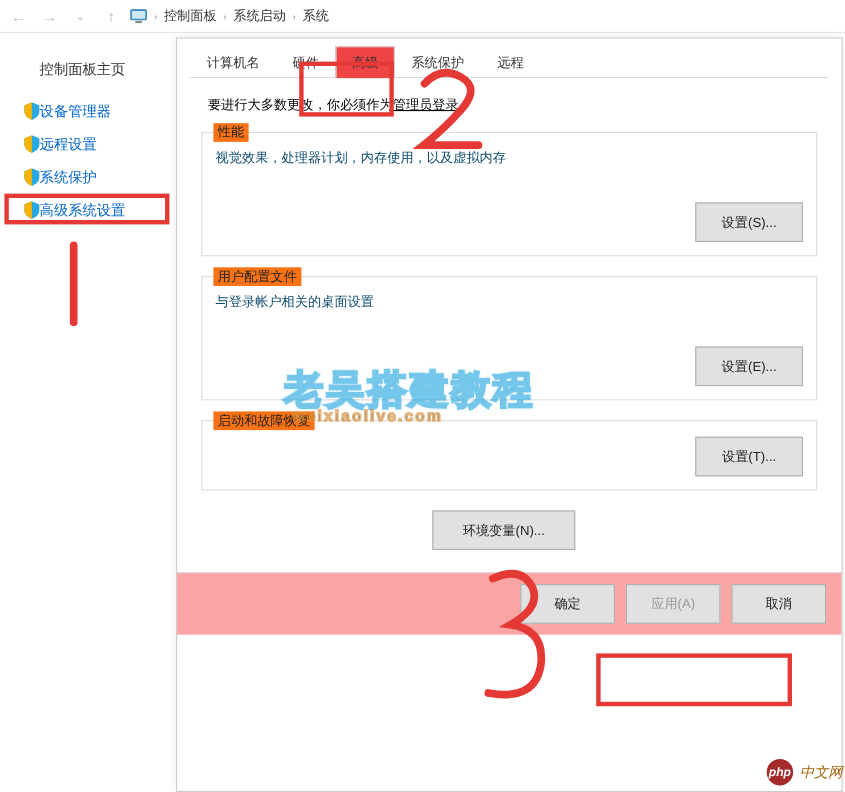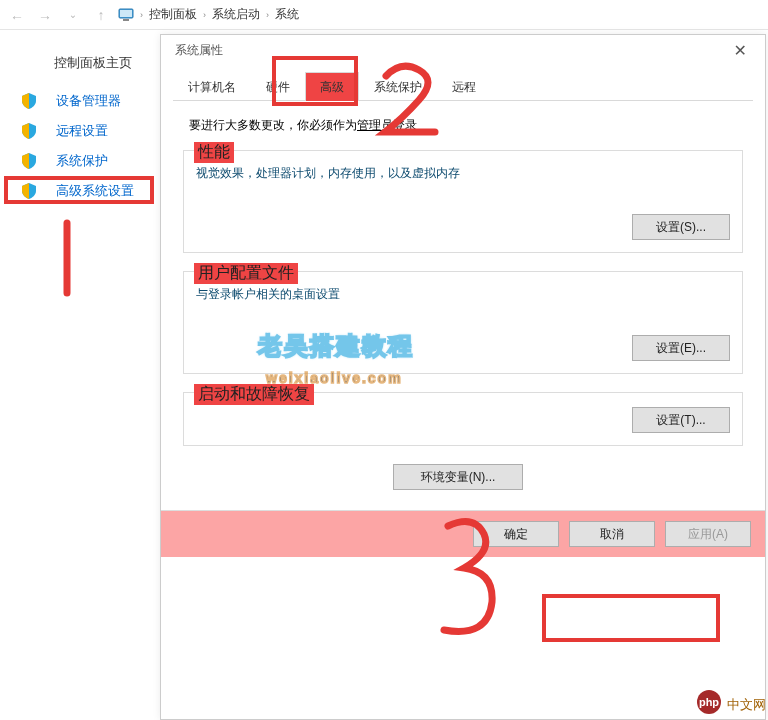--- a/index.html
+++ b/index.html
@@ -41,32 +41,31 @@
     .pc-icon { width: 16px; height: 14px; }
 
     
     .main {
       display: flex;
       height: calc(100% - 30px);
     }
     .sidebar {
       width: 160px;
       padding: 24px 10px 10px 22px;
-      text-align: center;
     }
     .sidebar-title {
       color: #333;
       font-size: 13px;
       margin-bottom: 20px;
       padding-left: 14px;
     }
     .sidebar-link {
       display: flex;
       align-items: center;
-      gap: 20px;
+      gap: 0;
       color: #0066cc;
       font-size: 13px;
       margin-bottom: 12px;
       cursor: pointer;
     }
     .shield-icon { width: 14px; height: 16px; flex-shrink: 0; }
 
     
     .dialog {
       margin-top: 4px;
@@ -123,37 +122,37 @@
     .groupbox {
       border: 1px solid #dcdcdc;
       margin-bottom: 18px;
       padding: 14px 12px 12px;
       position: relative;
     }
     .group-label {
       position: absolute;
       top: -9px;
       left: 10px;
-      background: #ef4444;
+      background: #f97316;
       padding: 0 4px;
-      font-size: 16px;
+      font-size: 12px;
       color: #222;
     }
     .group-desc {
       font-size: 12px;
       color: #0c4a6e;
       margin-bottom: 32px;
     }
     .group-btn-row {
       display: flex;
       justify-content: flex-end;
     }
     .win-btn {
       min-width: 98px;
-      height: 26px;
+      height: 36px;
       border: 1px solid #adadad;
       background: #e1e1e1;
       font-size: 12px;
       color: #222;
       padding: 0 14px;
       cursor: pointer;
       font-family: inherit;
     }
     .env-btn {
       min-width: 130px;
@@ -189,41 +188,42 @@
 
     
     .watermark {
       position: absolute;
       z-index: 10;
       pointer-events: none;
       opacity: 0.65;
     }
     .wm-top {
       top: 330px; left: 258px;
-      font-size: 24px; font-weight: 800;
+      font-size: 36px; font-weight: 800;
       letter-spacing: 2px;
       color: #fff;
       -webkit-text-stroke: 2px #2aa8e0;
       text-shadow: 0 0 3px #2aa8e0;
     }
     .wm-bottom {
       top: 370px; left: 266px;
       font-size: 14px; font-weight: 700;
       letter-spacing: 2px;
       color: #0f172a;
       -webkit-text-stroke: 1.5px #d9913a;
     }
     .brand-badge {
       position: absolute;
       right: 2px;
       bottom: 6px;
       display: flex;
-      align-items: flex-end;
+      align-items: center;
       gap: 6px;
       z-index: 60;
+      font-style: italic;
     }
     .brand-circle {
       width: 24px; height: 24px; border-radius: 50%;
       background: #a52a2a; color: #fff;
       display: flex; align-items: center; justify-content: center;
       font-size: 11px; font-weight: bold;
     }
     .brand-text { font-size: 13px; color: #a16207; font-weight: 500; }
   </style>
 </head>
@@ -277,24 +277,20 @@
     <div class="sidebar-link">
       <svg class="shield-icon" viewBox="0 0 14 16">
           <path d="M7 0 L14 3 V8 C14 12 10 15 7 16 C4 15 0 12 0 8 V3 Z" fill="#2aa8e0"></path>
           <path d="M7 0 L7 16 C4 15 0 12 0 8 V3 Z" fill="#f4b400"></path>
         </svg>
       <span>高级系统设置</span>
     </div>
   </div>
 
   <div class="dialog">
-    <div class="dialog-titlebar">
-      <span>系统属性</span>
-      <span class="close-x">✕</span>
-    </div>
     <div class="tabs">
       <div class="tab">计算机名</div>
       <div class="tab">硬件</div>
       <div class="tab active">高级</div>
       <div class="tab">系统保护</div>
       <div class="tab">远程</div>
     </div>
     <div class="tab-content">
       <div class="admin-note">
         <span>要进行大多数更改，你必须作为</span><span class="u">管理员登录</span>
@@ -323,22 +319,22 @@
         </div>
       </div>
 
       <div class="env-row">
         <button class="win-btn env-btn">环境变量(N)...</button>
       </div>
     </div>
 
     <div class="dialog-footer">
       <button class="win-btn">确定</button>
+      <button class="win-btn" disabled="">应用(A)</button>
       <button class="win-btn">取消</button>
-      <button class="win-btn" disabled="">应用(A)</button>
     </div>
   </div>
 </div>
 
 <div class="watermark wm-top">老吴搭建教程</div>
 <div class="watermark wm-bottom">weixiaolive.com</div>
 
 <div class="red-box" style="left:4px;top:176px;width:150px;height:28px;"></div>
 <div class="red-box" style="left:272px;top:56px;width:86px;height:50px;"></div>
 <div class="red-box" style="left:542px;top:594px;width:178px;height:48px;"></div>

